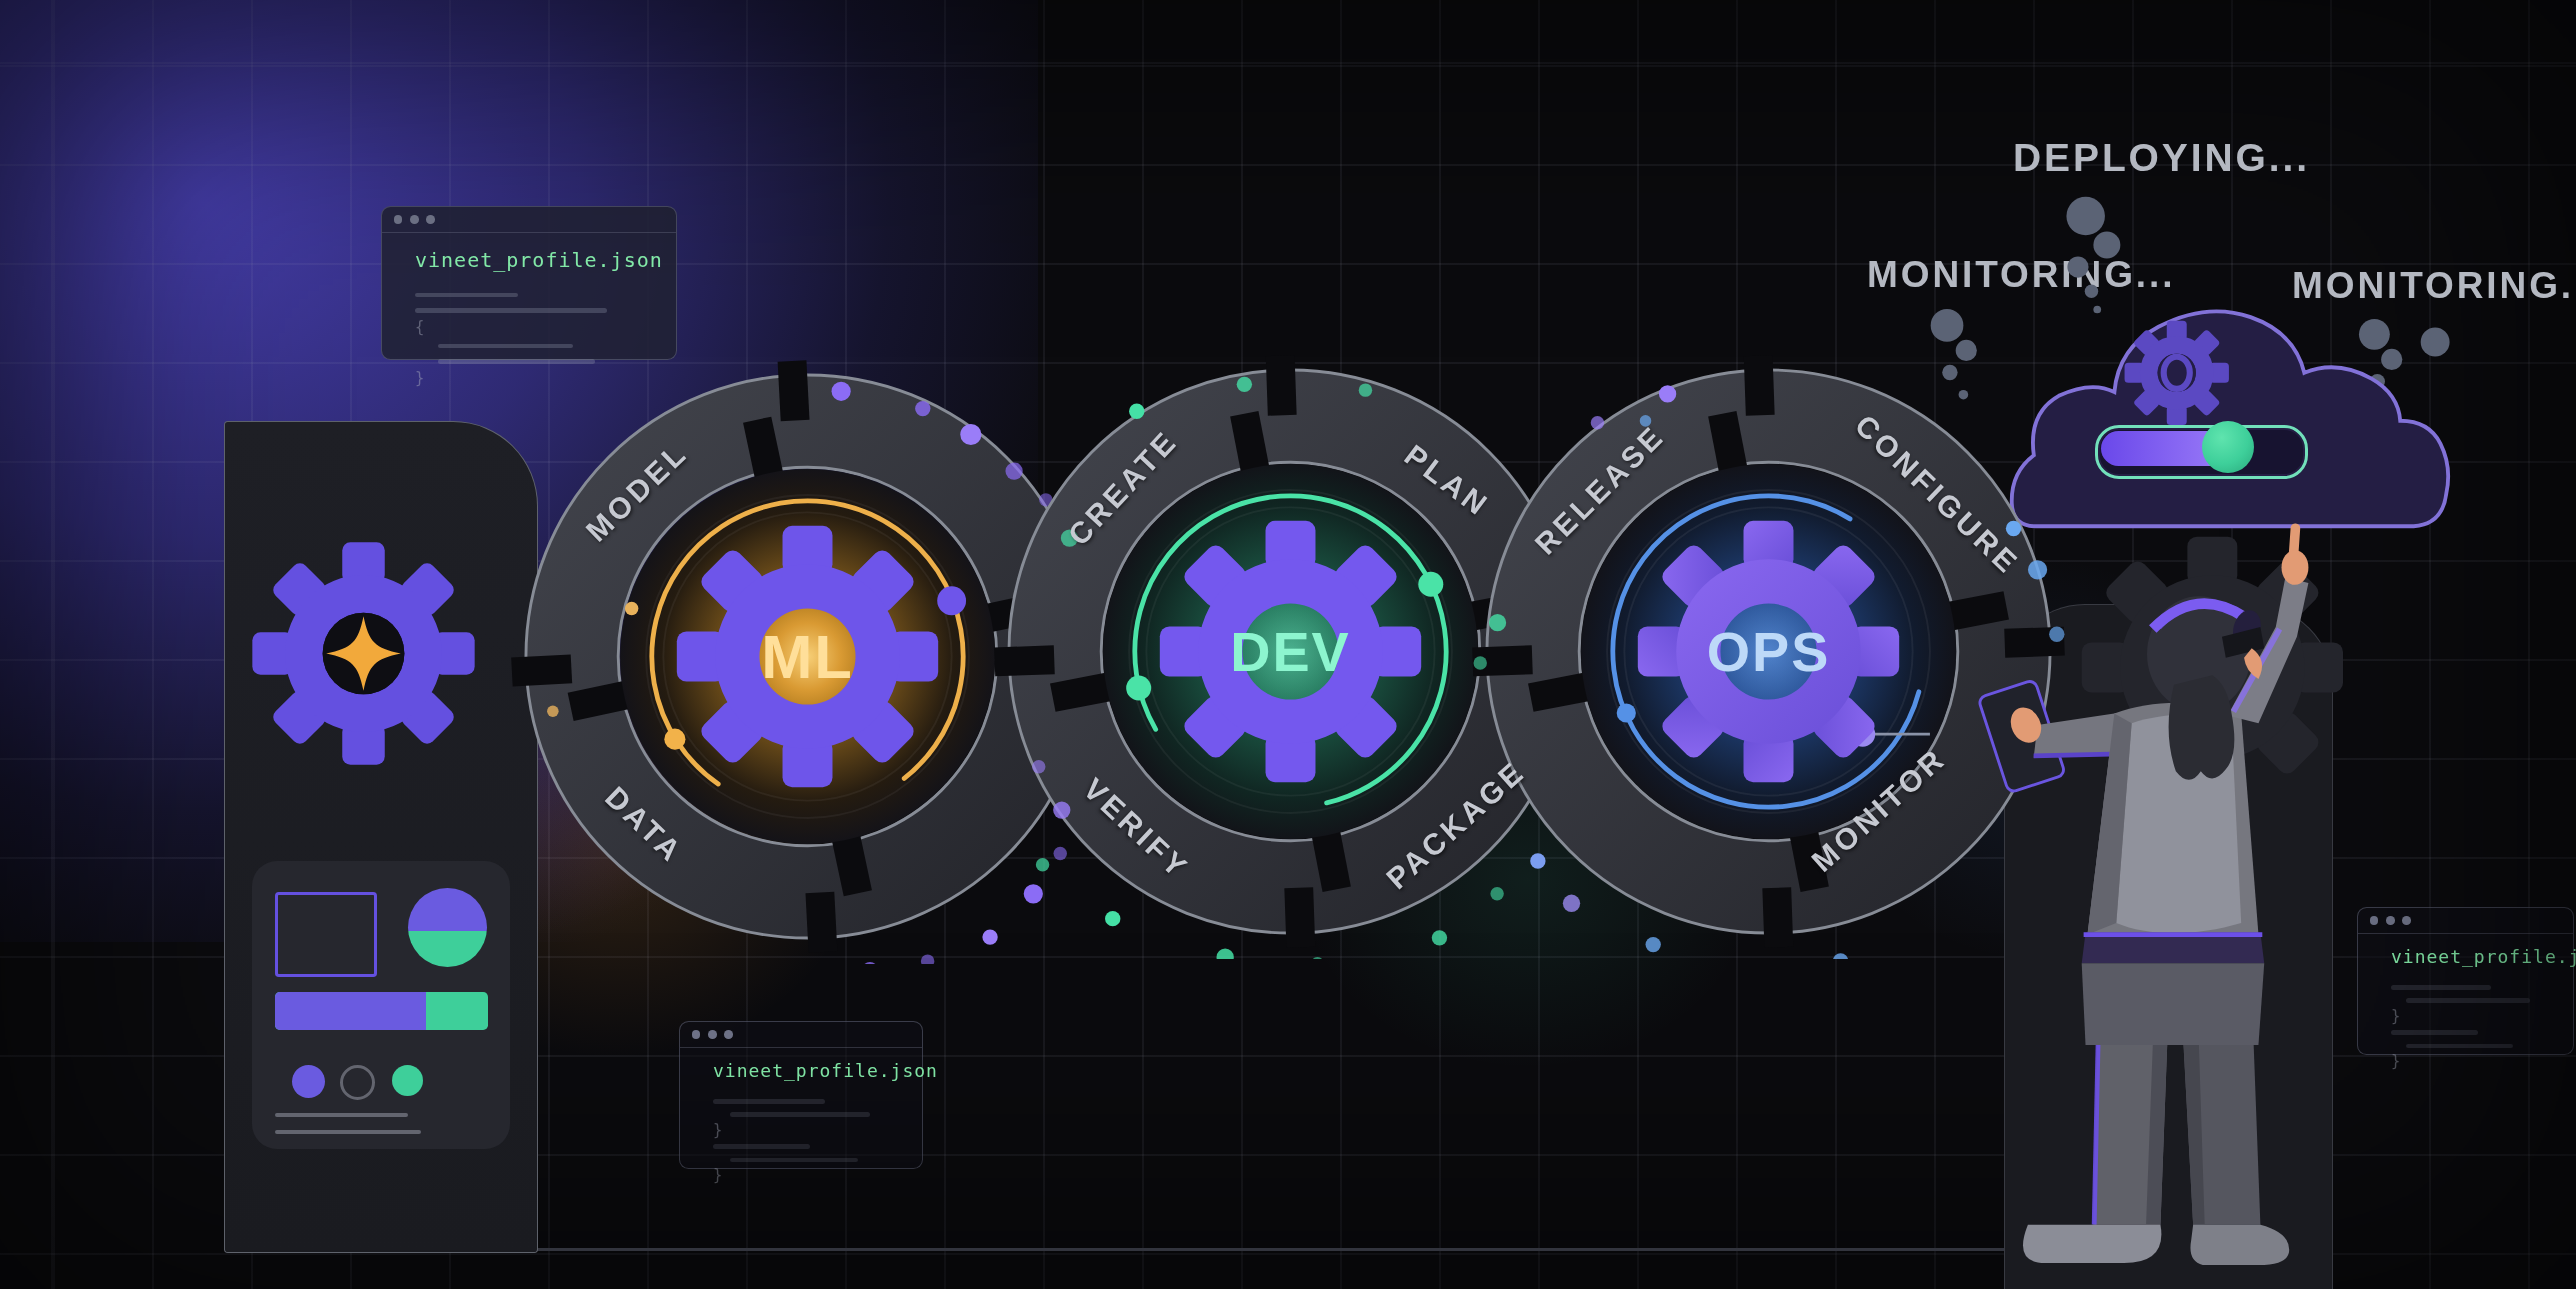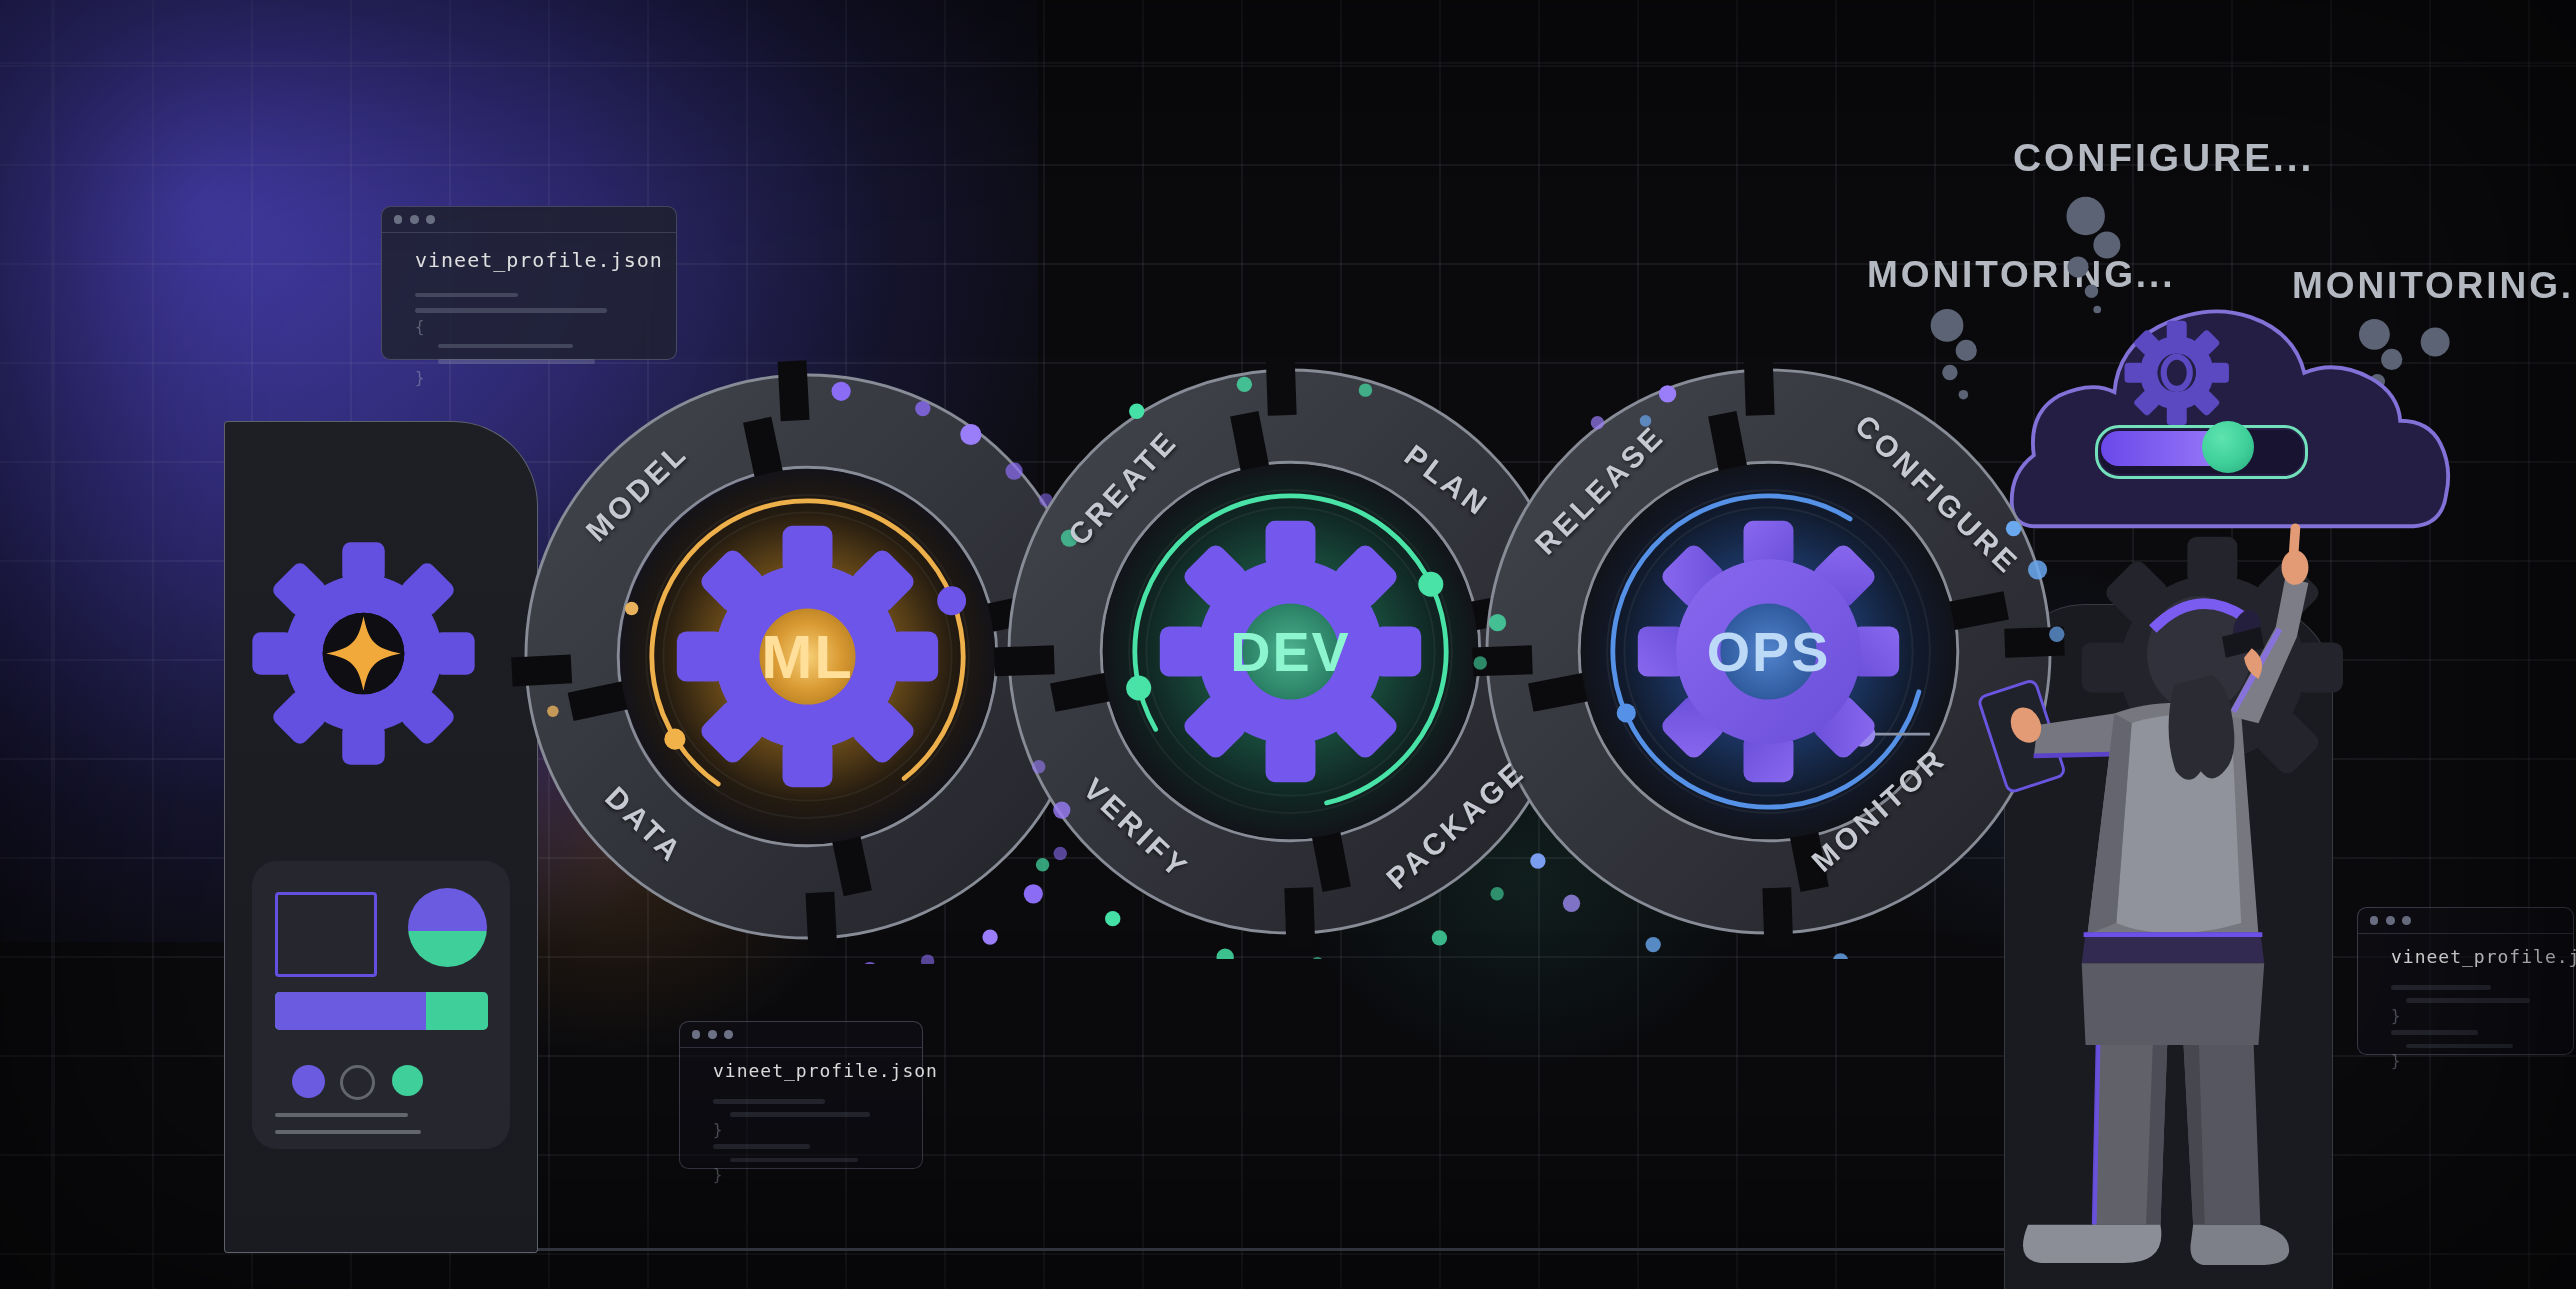--- a/index.html
+++ b/index.html
@@ -23,21 +23,21 @@
       repeating-linear-gradient(to right, rgba(165,168,192,.085) 0 1.9px, transparent 1.9px 99px),
       repeating-linear-gradient(to bottom, rgba(165,168,192,.085) 0 1.9px, transparent 1.9px 99px);
     background-position:53px 65px;}
   #vignette{position:absolute;inset:0;box-shadow:inset 0 0 250px 58px rgba(0,0,0,.55);}
 
   
   .ewin{position:absolute;border-radius:9.6px;border:1.9px solid rgba(120,124,146,.45);}
   .ewin .tbar{height:25px;border-bottom:1.9px solid rgba(120,124,146,.35);
     display:flex;align-items:center;gap:7.7px;padding-left:11.5px;border-radius:7.7px 7.7px 0 0;}
   .ewin .dot{width:8.7px;height:8.7px;border-radius:50%;background:#71758a;}
-  .ewin .fname{font-family:"DejaVu Sans Mono",monospace;color:#e5e5e5;font-size:20px;
+  .ewin .fname{font-family:"DejaVu Sans Mono",monospace;color:#86efac;font-size:20px;
     letter-spacing:1px;margin:15.4px 0 7.7px 33px;}
   .ewin .code{padding:1.9px 15.4px 9.6px 33px;}
   .ewin .crow{height:4.8px;border-radius:2.9px;background:rgba(150,155,175,.30);margin:10.6px 0;}
   .ewin .brace{display:block;color:rgba(170,175,190,.45);font-family:"DejaVu Sans Mono",monospace;
     font-size:15.4px;line-height:9.6px;}
   #ewin-1{left:381px;top:206px;width:294px;height:152px;background:rgba(33,34,52,.88);}
   #ewin-2{left:679px;top:1021px;width:242px;height:146px;background:rgba(16,17,24,.55);}
   #ewin-2 .fname,#ewin-3 .fname{font-size:18px;margin-top:11.5px;}
   #ewin-2 .crow,#ewin-3 .crow{background:rgba(140,145,165,.20);margin:8.7px 0;}
   #ewin-3{left:2357px;top:907px;width:215px;height:146px;background:rgba(16,17,24,.55);}
@@ -330,21 +330,21 @@
   <div class="seg-label" style="left:637px;top:492px;transform:translate(-50%,-50%) rotate(-44deg)">MODEL</div>
   <div class="seg-label" style="left:644px;top:825px;transform:translate(-50%,-50%) rotate(44deg)">DATA</div>
   <div class="seg-label" style="left:1123px;top:488px;transform:translate(-50%,-50%) rotate(-47deg)">CREATE</div>
   <div class="seg-label" style="left:1447px;top:481px;transform:translate(-50%,-50%) rotate(37deg)">PLAN</div>
   <div class="seg-label" style="left:1136px;top:829px;transform:translate(-50%,-50%) rotate(43deg)">VERIFY</div>
   <div class="seg-label" style="left:1456px;top:825px;transform:translate(-50%,-50%) rotate(-42deg)">PACKAGE</div>
   <div class="seg-label" style="left:1600px;top:490px;transform:translate(-50%,-50%) rotate(-45deg)">RELEASE</div>
   <div class="seg-label" style="left:1937px;top:495px;transform:translate(-50%,-50%) rotate(44deg)">CONFIGURE</div>
   <div class="seg-label" style="left:1879px;top:810px;transform:translate(-50%,-50%) rotate(-42deg)">MONITOR</div>
 
-  <div class="status" id="status-deploying">CONFIGURE...</div>
+  <div class="status" id="status-deploying">DEPLOYING...</div>
   <div class="status" id="status-optimizing">MONITORING...</div>
   <div class="status" id="status-monitoring">MONITORING...</div>
 
   <svg class="smoke" style="left:2047px;top:192px" width="87" height="130" viewBox="0 0 90 135">
     <g fill="#5b6375">
         <circle cx="40" cy="25" r="20"></circle>
         <circle cx="62" cy="55" r="14"></circle>
     <circle cx="32" cy="78" r="11"></circle>
         <circle cx="46" cy="103" r="7"></circle>
         <circle cx="52" cy="122" r="4"></circle>

